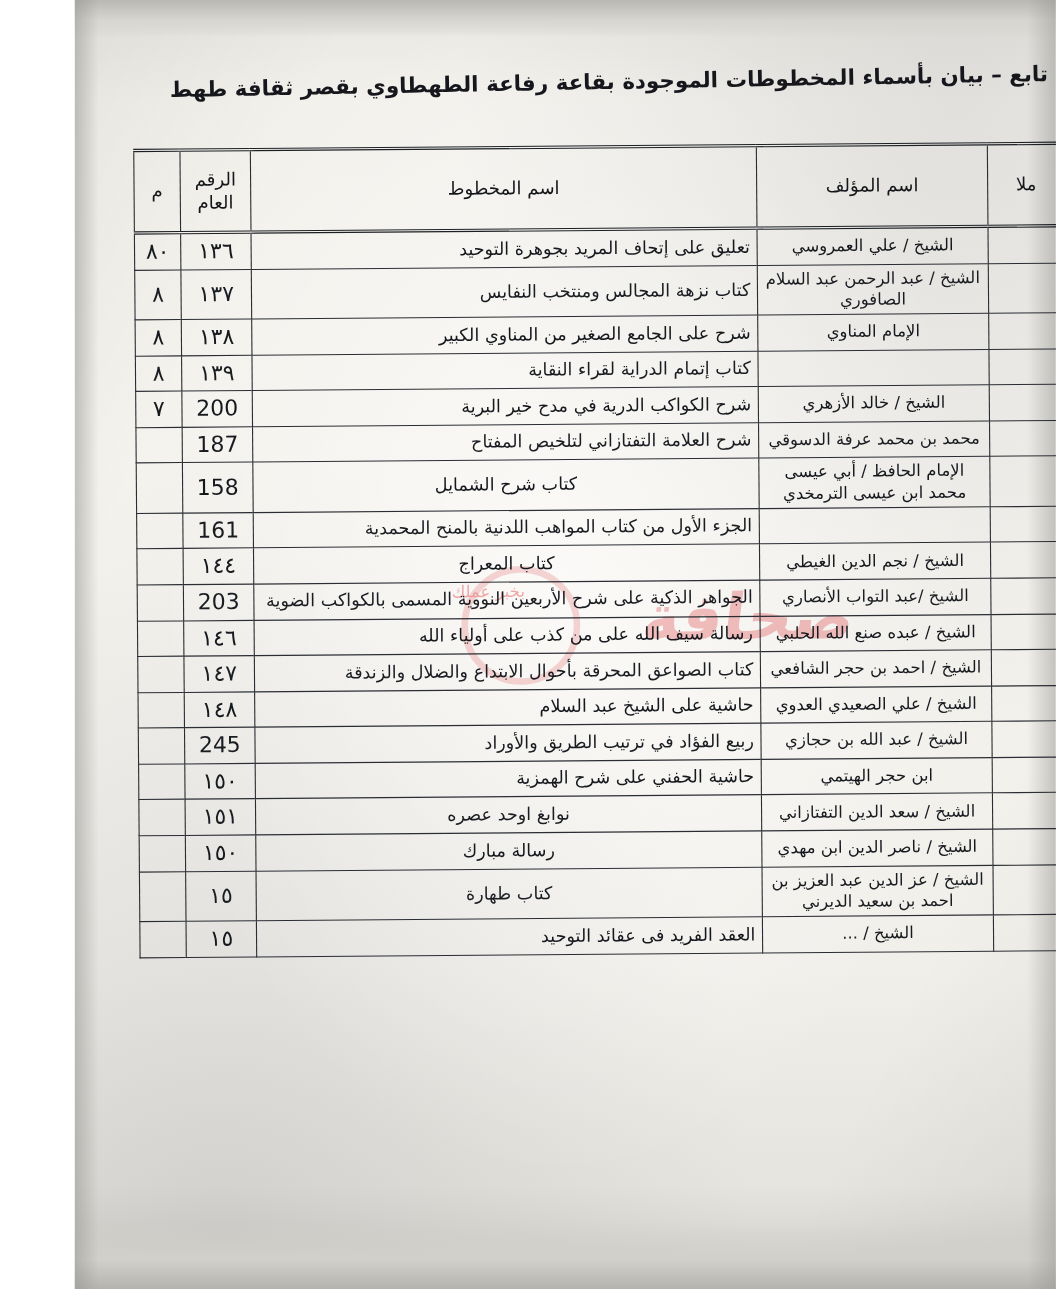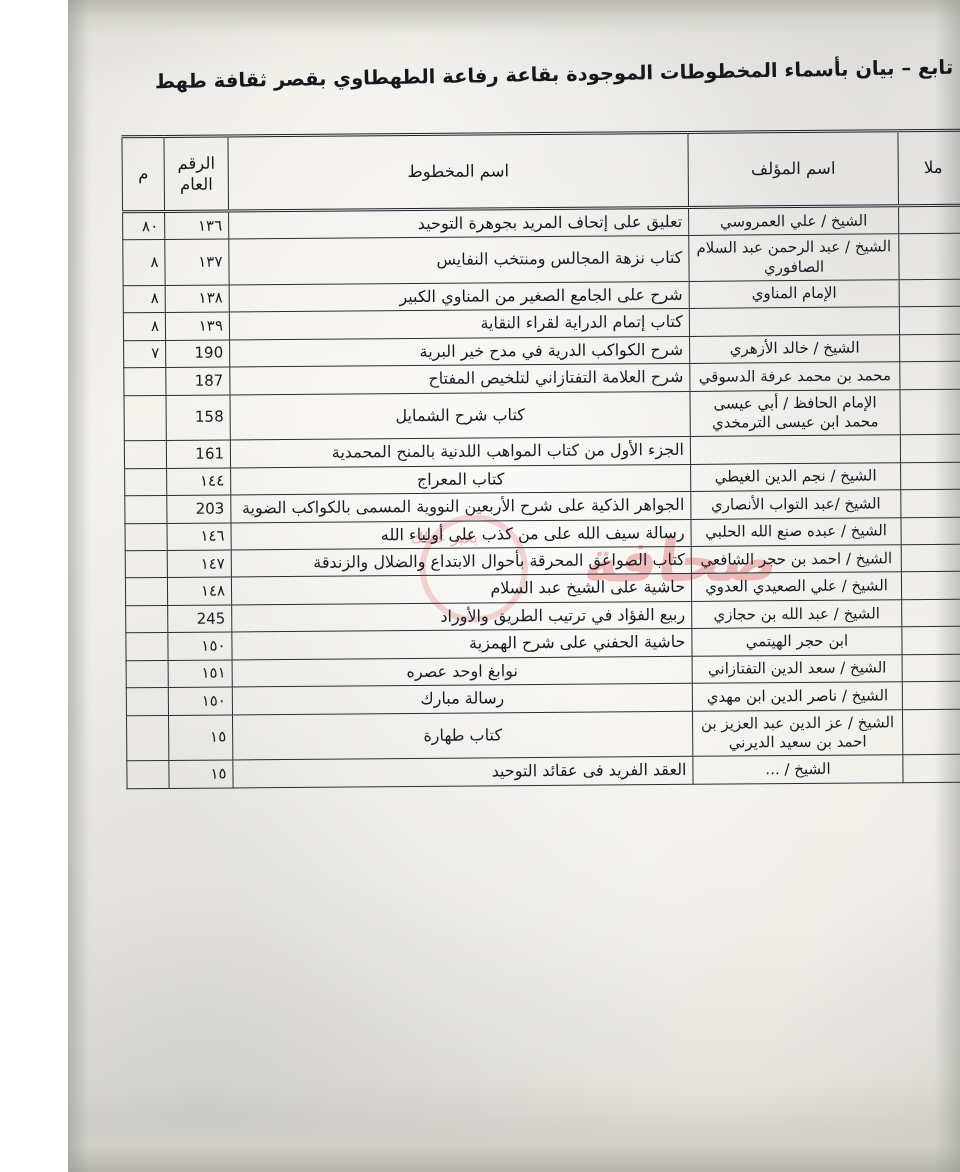--- a/index.html
+++ b/index.html
@@ -115,22 +115,22 @@
     background: transparent;
   }
 
   col.c-serial { width: 42px; }
   col.c-num    { width: 64px; }
   col.c-name   { width: 460px; }
   col.c-author { width: 210px; }
   col.c-notes  { width: 70px; }
 
   td.serial, td.num {
-    text-align: right;
-    font-size: 15px;
+    text-align: center;
+    font-size: 20px;
     white-space: nowrap;
   }
   td.name {
     text-align: right;
     font-size: 16px;
   }
   td.name.center { text-align: center; }
   td.author {
     text-align: center;
     font-size: 15px;
@@ -251,21 +251,21 @@
             <td class="notes"></td>
             <td class="author"></td>
             <td class="name">كتاب إتمام الدراية لقراء النقاية</td>
             <td class="num">١٣٩</td>
             <td class="serial">٨</td>
           </tr>
           <tr>
             <td class="notes"></td>
             <td class="author">الشيخ / خالد الأزهري</td>
             <td class="name">شرح الكواكب الدرية في مدح خير البرية</td>
-            <td class="num">190</td>
+            <td class="num">200</td>
             <td class="serial">٧</td>
           </tr>
           <tr>
             <td class="notes"></td>
             <td class="author">محمد بن محمد عرفة الدسوقي</td>
             <td class="name">شرح العلامة التفتازاني لتلخيص المفتاح</td>
             <td class="num">187</td>
             <td class="serial"></td>
           </tr>
           <tr>

